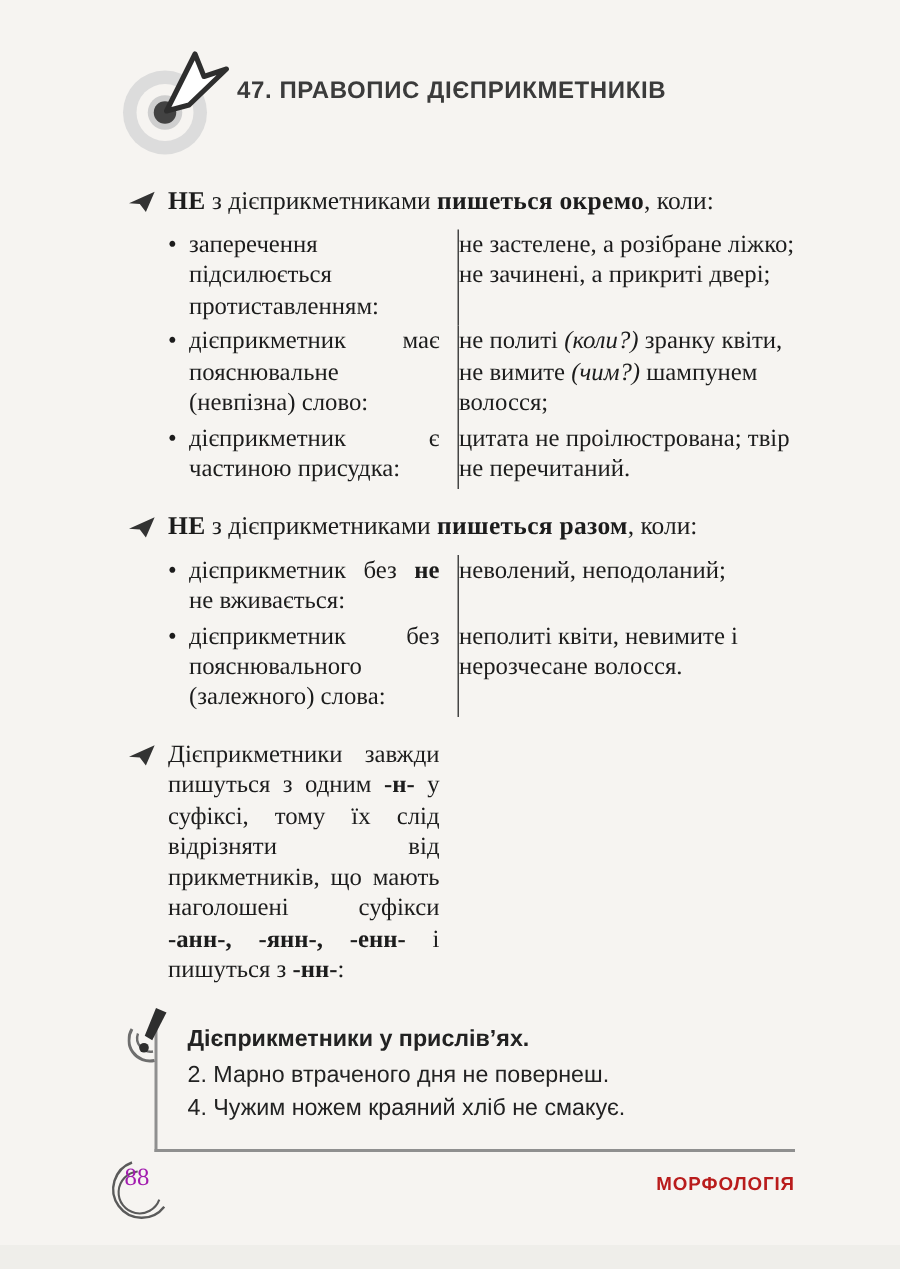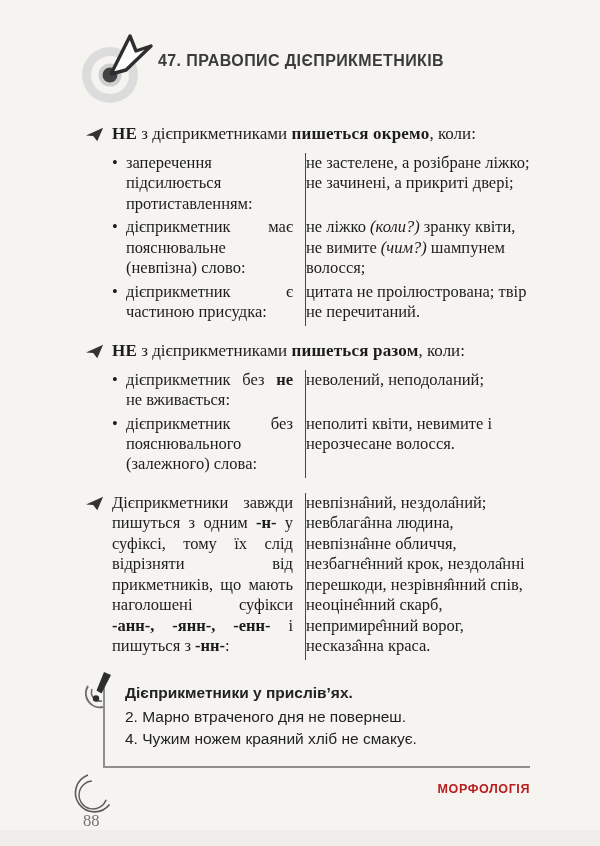--- a/index.html
+++ b/index.html
@@ -57,21 +57,21 @@
 
   
   .footer {
     position: absolute; left: 68px; right: 70px; bottom: 14px;
     display: flex; justify-content: space-between; align-items: flex-start;
   }
   .pagenum-wrap { position: relative; width: 50px; height: 44px; }
   .pagenum-arcs { position: absolute; left: 0; top: 0; }
   .pagenum {
     position: absolute; left: 15px; top: 3px;
-    font-family: "Liberation Serif", serif; font-size: 16.5px; color: #737373; margin-top: 36px;
+    font-family: "Liberation Serif", serif; font-size: 16.5px; color: #a21caf;
   }
   .chapter-label {
     font-family: "Liberation Sans", sans-serif;
     font-weight: bold; font-size: 12.5px; letter-spacing: .6px;
     color: #b91c1c; margin-top: 10px;
   }
 </style>
 </head>
 <body>
 
@@ -105,21 +105,21 @@
               <span class="btxt">заперечення підсилюється протиставленням:</span>
             </div>
         </div>
         <div class="cell-r">не застелене, а розібране ліжко; не зачинені, а прикриті двері;</div>
         <div class="cell-l">
           <div class="bullet">
               <span class="dot">•</span>
               <span class="btxt">дієприкметник має пояснювальне (невпізна) слово:</span>
             </div>
         </div>
-        <div class="cell-r"><span>не ліжко </span><i>(коли?)</i><span> зранку квіти, не вимите </span><i>(чим?)</i><span> шампунем волосся;</span></div>
+        <div class="cell-r"><span>не политі </span><i>(коли?)</i><span> зранку квіти, не вимите </span><i>(чим?)</i><span> шампунем волосся;</span></div>
         <div class="cell-l">
           <div class="bullet">
               <span class="dot">•</span>
               <span class="btxt">дієприкметник є частиною присудка:</span>
             </div>
         </div>
         <div class="cell-r">цитата не проілюстрована; твір не перечитаний.</div>
       </div>
     </div>
 
@@ -149,21 +149,20 @@
     </div>
 
     <div class="rule">
       <span class="marker">
         <svg viewBox="0 0 20 17" width="18" height="16">
           <path d="M0 9 L19 0.5 L12.5 15.5 L8 9.7 Z" fill="#333333"></path>
         </svg>
       </span>
       <div class="rule-grid">
         <div class="cell-l"><span>Дієприкметники завжди пишуться з одним </span><b>-н-</b><span> у суфіксі, тому їх слід відрізняти від прикметників, що мають наголошені суфікси </span><b>-анн-, -янн-, -енн-</b><span> і пишуться з </span><b>-нн-</b><span>:</span></div>
-        <div class="cell-r">невпізна̂ний, нездола̂ний; невблага̂нна людина, невпізна̂нне обличчя, незбагне̂нний крок, нездола̂нні перешкоди, незрівня̂нний спів, неоціне̂нний скарб, непримире̂нний ворог, несказа̂нна краса.</div>
       </div>
     </div>
 
     <div class="exercise">
       <span class="exercise-icon">
         <svg viewBox="0 0 34 40" width="34" height="40">
           <path d="M3 16 A 14 14 0 0 0 18 37" fill="none" stroke="#6e6e6e" stroke-width="2"></path>
           <path d="M7 19 A 9 9 0 0 0 17 31" fill="none" stroke="#6e6e6e" stroke-width="1.6"></path>
           <path d="M19 2 L26 5 L16.5 23.5 L11.5 20.5 Z" fill="#2e2e2e"></path>
           <circle cx="11" cy="28.5" r="3.2" fill="#2e2e2e"></circle>

